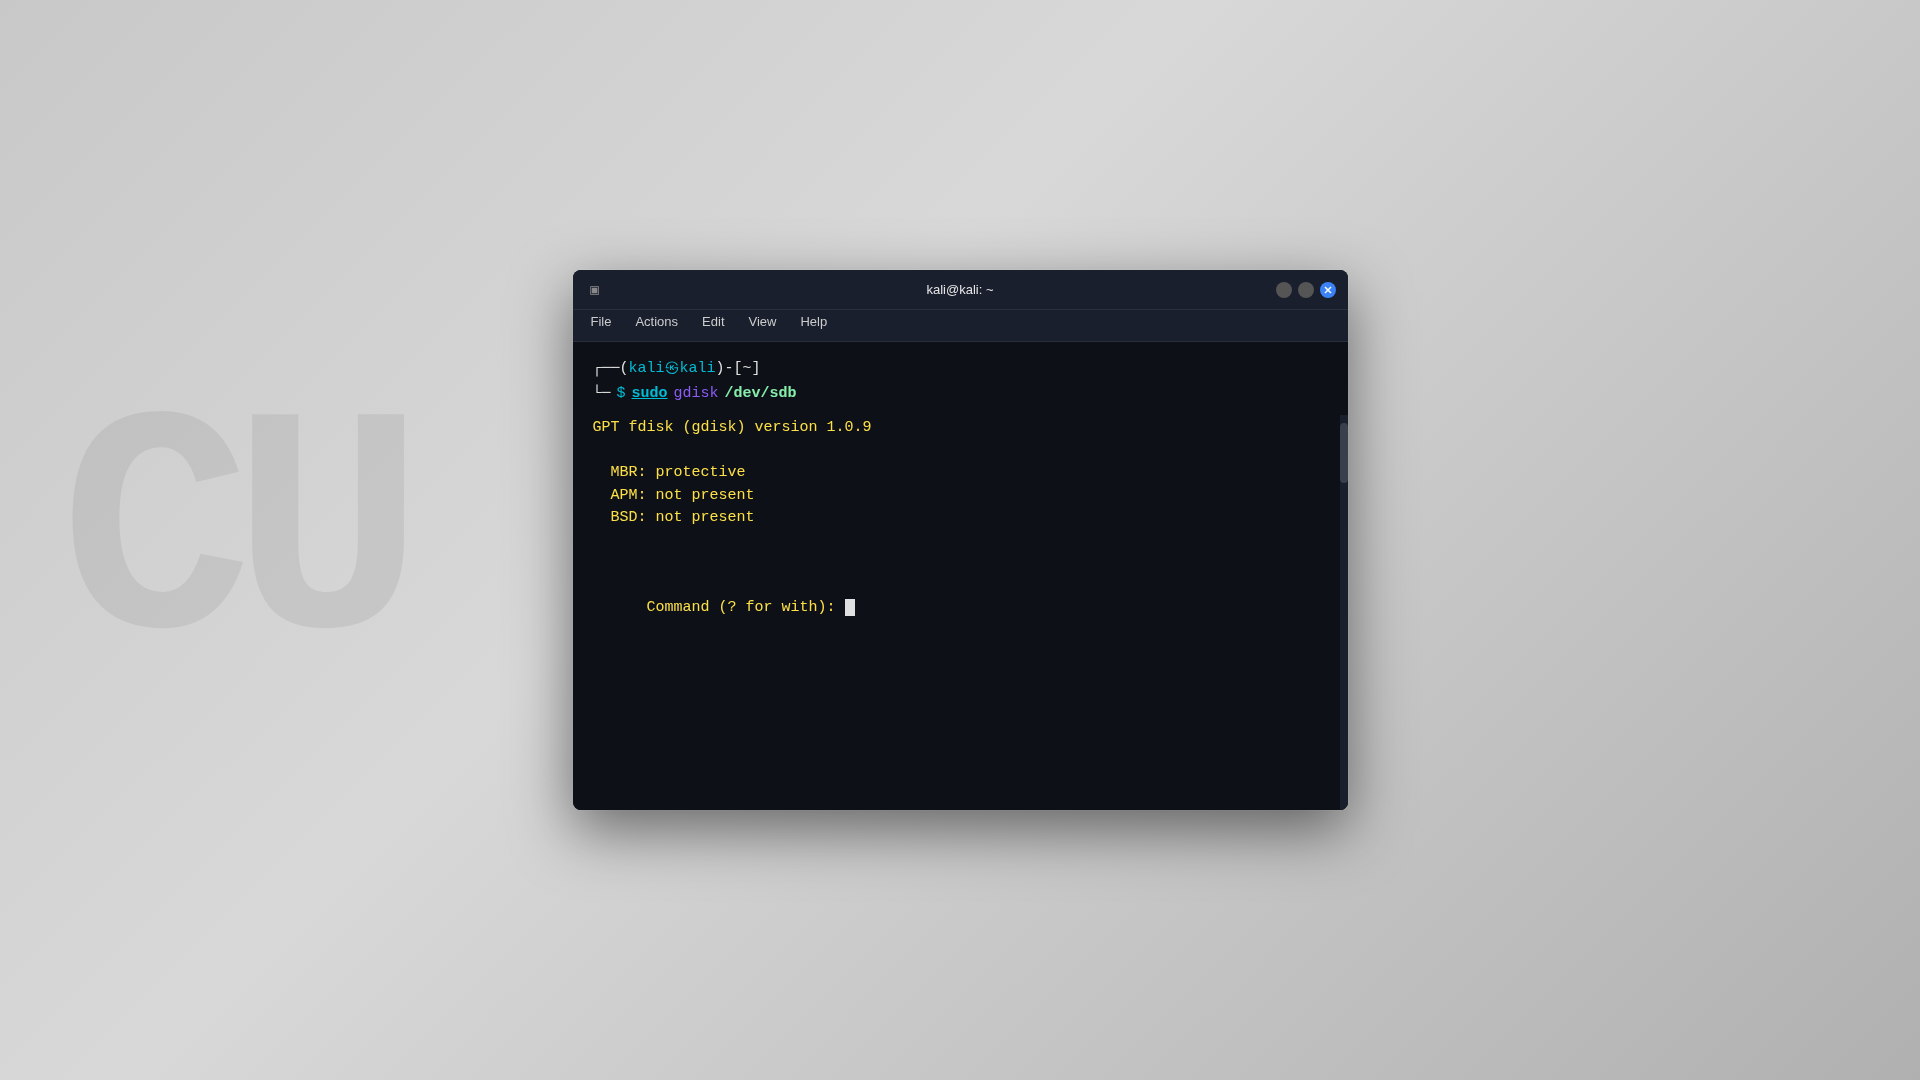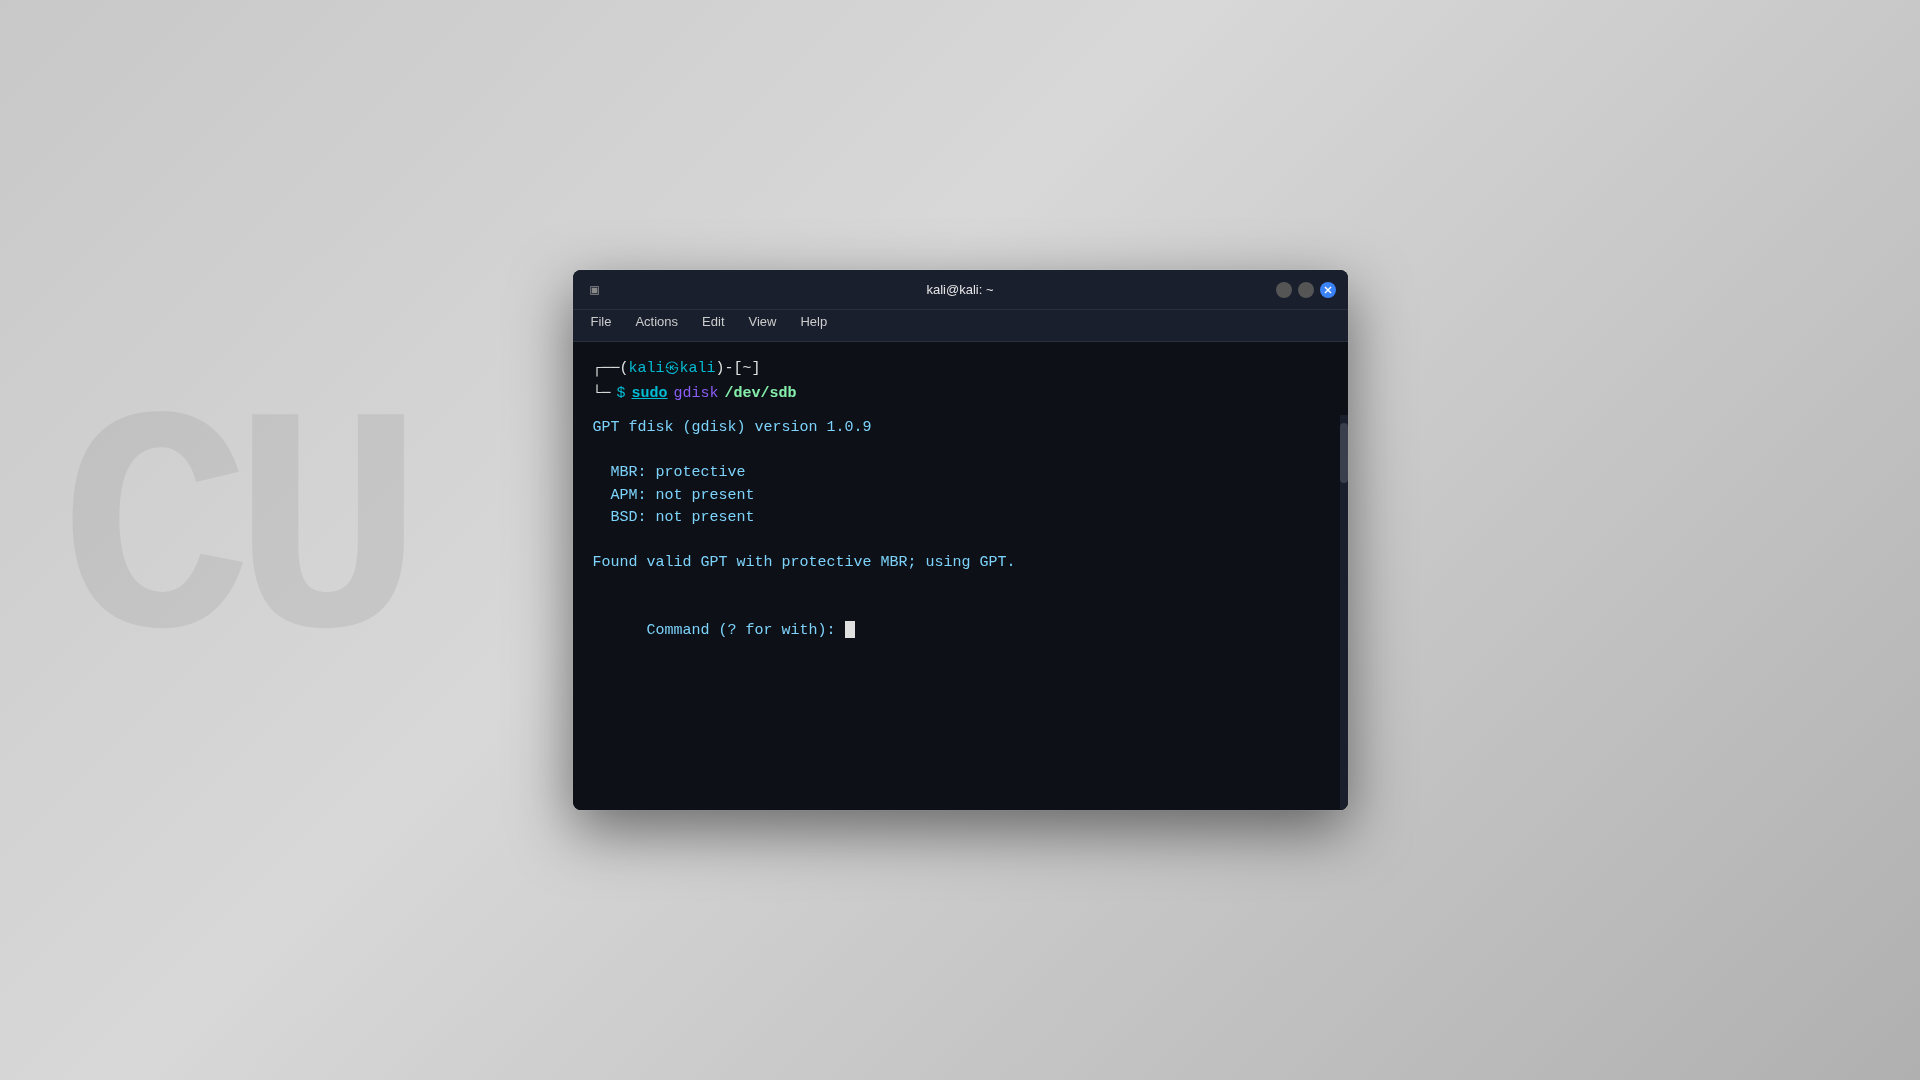--- a/index.html
+++ b/index.html
@@ -155,21 +155,21 @@
       margin-bottom: 12px;
     }
 
     .prompt-arrow { color: #e0e0e0; }
     .prompt-dollar { color: #00bcd4; }
     .cmd-sudo { color: #00bcd4; text-decoration: underline; font-weight: bold; }
     .cmd-gdisk { color: #8b5cf6; }
     .cmd-path { color: #86efac; font-weight: bold; }
 
     .output-line {
-      color: #7dd3fc;
+      color: #fde047;
       margin: 0;
       white-space: pre;
     }
 
     .cursor {
       display: inline-block;
       width: 10px;
       height: 17px;
       background: #e0e0e0;
       vertical-align: middle;
@@ -252,21 +252,20 @@
       <span class="cmd-gdisk">gdisk</span>
       <span class="cmd-path">/dev/sdb</span>
     </div>
 
     <div class="output-line">GPT fdisk (gdisk) version 1.0.9</div>
     <div class="output-line">&nbsp;</div>
     <div class="output-line">  MBR: protective</div>
     <div class="output-line">  APM: not present</div>
     <div class="output-line">  BSD: not present</div>
     <div class="output-line">&nbsp;</div>
-    <div class="output-line">Found valid GPT with protective MBR; using GPT.</div>
     <div class="output-line">&nbsp;</div>
     <div class="output-line">
       <span>Command (? for with): </span><span class="cursor"></span>
     </div>
 
     <div class="scrollbar-track">
       <div class="scrollbar-thumb"></div>
     </div>
   </div>
 </div>

